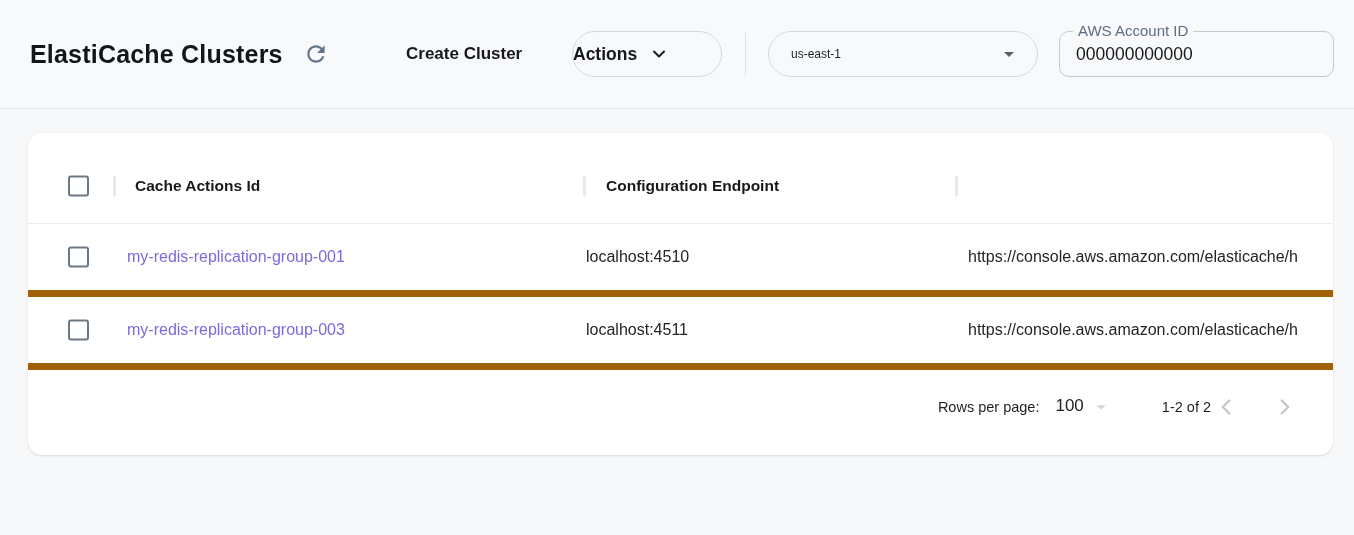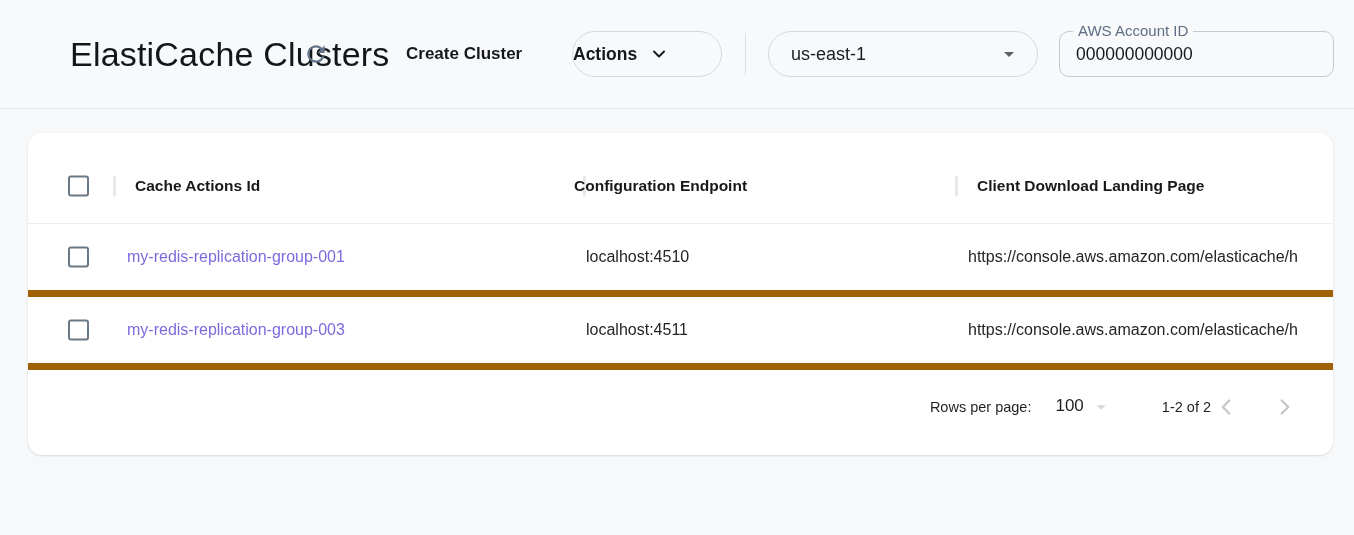--- a/index.html
+++ b/index.html
@@ -11,42 +11,41 @@
   }
   .app { position:relative; width:1354px; height:535px; overflow:hidden; }
 
   
   .topbar {
     position:absolute; left:0; top:0; width:1354px; height:109px;
     background:#f8f9fa; border-bottom:1px solid #e3e5e8;
   }
   .topbar > * { position:absolute; top:50%; transform:translateY(-50%); }
   .page-title {
-    left:30px; font-size:34px; font-weight:400; color:#131619; letter-spacing:.2px;
+    left:30px; font-size:25px; font-weight:700; color:#131619; letter-spacing:.2px;
     white-space:nowrap;
-    margin-left:40px;
   }
   .icon-btn {
     left:300px; width:32px; height:32px; border:none; background:transparent;
     display:flex; align-items:center; justify-content:center; cursor:pointer; padding:0;
   }
   .text-btn {
     left:406px; border:none; background:transparent; cursor:pointer;
     font-family:inherit; font-size:17px; font-weight:700; color:#16181b; white-space:nowrap;
   }
   .pill-btn {
     left:572px; width:150px; height:46px; border:1px solid #d6d9dc; border-radius:23px;
     background:transparent; cursor:pointer; display:flex; align-items:center; justify-content:flex-start;
     gap:12px; font-family:inherit; font-size:17.5px; font-weight:700; color:#16181b;
   }
   .vdivider { left:745px; width:1px; height:42px; background:#dcdee1; }
   .pill-select {
     left:768px; width:270px; height:46px; border:1px solid #d6d9dc; border-radius:23px;
     background:transparent; cursor:pointer; display:flex; align-items:center;
-    padding:0 16px 0 22px; font-size:18px; color:#1b1e21;
+    padding:0 16px 0 22px; font-size:12px; color:#1b1e21;
   }
   .pill-select .caret-svg { margin-left:auto; }
   .account-field {
     left:1059px; width:275px; height:46px; border:1px solid #c6c9cd; border-radius:10px;
     background:transparent;
   }
   .account-label {
     position:absolute; top:-9px; left:13px; background:#f8f9fa; padding:0 5px;
     font-size:15px; color:#5d6d82; line-height:16px; white-space:nowrap;
   }
@@ -66,32 +65,32 @@
   .thead > *, .trow > * { position:absolute; top:50%; transform:translateY(-50%); }
 
   .cb {
     left:40px; width:21px; height:21px; border:2px solid #6b7886; border-radius:3px;
     background:#fff; cursor:pointer; display:inline-block;
   }
   .colsep { width:3px; height:21px; background:#e7e9ec; border-radius:2px; }
   .sep1 { left:85px; } .sep2 { left:555px; } .sep3 { left:927px; }
 
   .th { font-size:15.5px; font-weight:700; color:#17191b; white-space:nowrap; }
-  .th1 { left:107px; } .th2 { left:546px; } .th3 { left:949px; }
+  .th1 { left:107px; } .th2 { left:578px; } .th3 { left:949px; }
 
   .cell { font-size:16px; color:#222527; white-space:nowrap; }
   .c1 { left:99px; } .c2 { left:558px; } .c3 { left:940px; width:365px; overflow:hidden; }
   a.link { color:#7c6adc; text-decoration:none; cursor:pointer; }
 
   
   .pagination {
     height:85px; display:flex; align-items:center; justify-content:flex-end;
     padding:0 33px 11px 0;
   }
-  .pg-label { font-size:14.5px; color:#1d2022; margin-right:24px; }
+  .pg-label { font-size:14.5px; color:#1d2022; margin-right:16px; }
   .pg-select {
     display:flex; align-items:flex-start; cursor:pointer; margin-right:50px;
   }
   .pg-select .pg-value { font-size:17px; color:#1d2022; }
   .pg-select .drop { margin-left:6px; }
   .pg-range { font-size:14.5px; color:#1d2022; }
   .pg-btn {
     width:30px; height:30px; border:none; background:transparent; padding:0;
     display:flex; align-items:center; justify-content:center; cursor:pointer;
   }
@@ -137,21 +136,20 @@
 
   <div class="card">
 
     <div class="thead">
       <span class="cb"></span>
       <span class="colsep sep1"></span>
       <span class="th th1">Cache Actions Id</span>
       <span class="colsep sep2"></span>
       <span class="th th2">Configuration Endpoint</span>
       <span class="colsep sep3"></span>
-      <span class="th th3">Client Download Landing Page</span>
     </div>
 
     <div class="trow">
       <span class="cb"></span>
       <a class="cell c1 link">my-redis-replication-group-001</a>
       <span class="cell c2">localhost:4510</span>
       <span class="cell c3">https://console.aws.amazon.com/elasticache/h</span>
     </div>
 
     <div class="trow">

